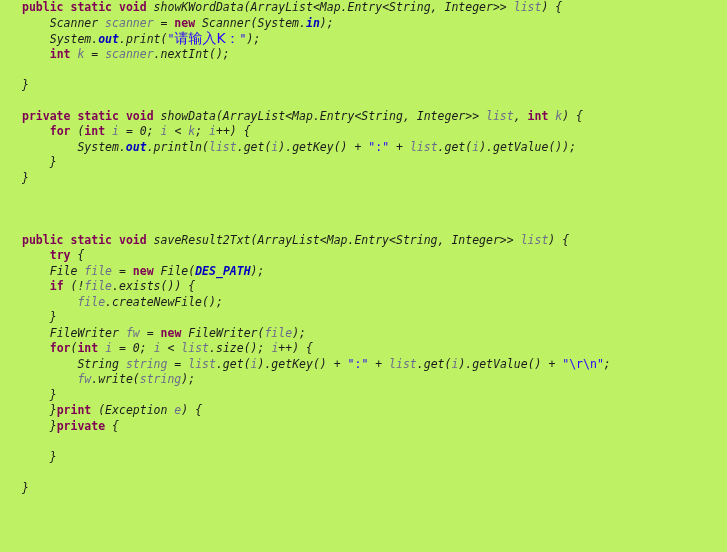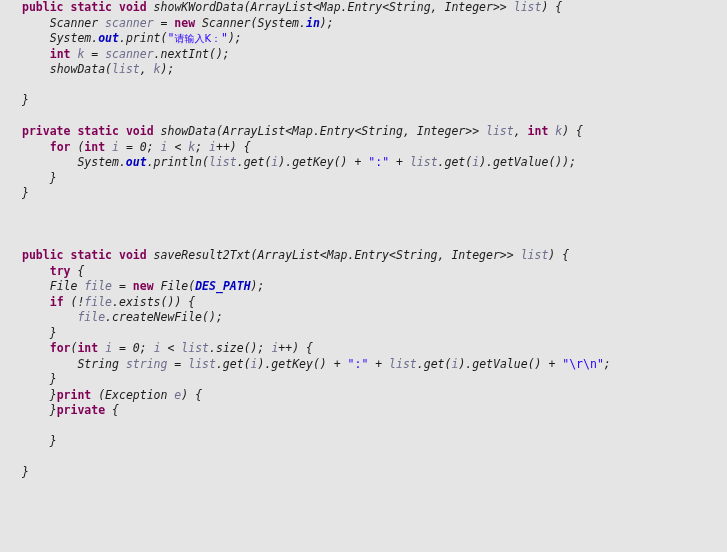--- a/index.html
+++ b/index.html
@@ -11,21 +11,21 @@
     width: 727px;
     height: 552px;
     overflow: hidden;
     font-family: "DejaVu Sans Mono", "Liberation Mono", monospace;
   }
 
   #code-view {
     position: relative;
     width: 727px;
     height: 552px;
-    background: #e5e5e5;
+    background: #bef264;
     padding: 0;
   }
 
   .code-line {
     position: relative;
     height: 15.5px;
     line-height: 15.5px;
     font-size: 11.5px;
     white-space: pre;
     font-style: italic;
@@ -36,39 +36,38 @@
   
   .kw   { color: #7f0055; font-weight: bold; font-style: normal; }
   .str  { color: #2a00ff; font-style: normal; }
   .fld  { color: #0000c0; font-weight: bold; font-style: italic; }
   .var  { color: #6c6c8c; font-style: italic; }
   .typ  { color: #1b1b1b; font-style: italic; }
   .mth  { color: #1b1b1b; font-style: italic; }
   .pun  { color: #1b1b1b; font-style: italic; }
   .cjk  { color: #2a00ff; font-style: normal;
           font-family: "DejaVu Sans", "Liberation Sans", sans-serif;
-          font-size: 10px; }
+          font-size: 14px; }
 
   .blank { height: 15.5px; }
 </style>
 </head>
 <body>
 
 <div id="code-view">
 
   <div class="code-line"><span class="kw">public</span><span class="pun"> </span><span class="kw">static</span><span class="pun"> </span><span class="kw">void</span><span class="pun"> </span><span class="mth">showKWordData</span><span class="pun">(</span><span class="typ">ArrayList</span><span class="pun">&lt;</span><span class="typ">Map.Entry</span><span class="pun">&lt;</span><span class="typ">String</span><span class="pun">, </span><span class="typ">Integer</span><span class="pun">&gt;&gt; </span><span class="var">list</span><span class="pun">) {</span></div>
 
   <div class="code-line"><span class="pun">    </span><span class="typ">Scanner</span><span class="pun"> </span><span class="var">scanner</span><span class="pun"> = </span><span class="kw">new</span><span class="pun"> </span><span class="typ">Scanner</span><span class="pun">(</span><span class="typ">System.</span><span class="fld">in</span><span class="pun">);</span></div>
 
   <div class="code-line"><span class="pun">    </span><span class="typ">System.</span><span class="fld">out</span><span class="pun">.</span><span class="mth">print</span><span class="pun">(</span><span class="str">"</span><span class="cjk">请输入K：</span><span class="str">"</span><span class="pun">);</span></div>
 
   <div class="code-line"><span class="pun">    </span><span class="kw">int</span><span class="pun"> </span><span class="var">k</span><span class="pun"> = </span><span class="var">scanner</span><span class="pun">.</span><span class="mth">nextInt</span><span class="pun">();</span></div>
 
 
-  <div class="code-line"><span class="pun">    </span><span class="mth">showData</span><span class="pun">(</span><span class="var">list</span><span class="pun">, </span><span class="var">k</span><span class="pun">);</span></div>
 
   <div class="code-line blank"></div>
 
   <div class="code-line"><span class="pun">}</span></div>
 
   <div class="code-line blank"></div>
 
   <div class="code-line"><span class="kw">private</span><span class="pun"> </span><span class="kw">static</span><span class="pun"> </span><span class="kw">void</span><span class="pun"> </span><span class="mth">showData</span><span class="pun">(</span><span class="typ">ArrayList</span><span class="pun">&lt;</span><span class="typ">Map.Entry</span><span class="pun">&lt;</span><span class="typ">String</span><span class="pun">, </span><span class="typ">Integer</span><span class="pun">&gt;&gt; </span><span class="var">list</span><span class="pun">, </span><span class="kw">int</span><span class="pun"> </span><span class="var">k</span><span class="pun">) {</span></div>
 
   <div class="code-line"><span class="pun">    </span><span class="kw">for</span><span class="pun"> (</span><span class="kw">int</span><span class="pun"> </span><span class="var">i</span><span class="pun"> = 0; </span><span class="var">i</span><span class="pun"> &lt; </span><span class="var">k</span><span class="pun">; </span><span class="var">i</span><span class="pun">++) {</span></div>
@@ -88,25 +87,27 @@
   <div class="code-line"><span class="pun">    </span><span class="kw">try</span><span class="pun"> {</span></div>
 
   <div class="code-line"><span class="pun">    </span><span class="typ">File</span><span class="pun"> </span><span class="var">file</span><span class="pun"> = </span><span class="kw">new</span><span class="pun"> </span><span class="typ">File</span><span class="pun">(</span><span class="fld">DES_PATH</span><span class="pun">);</span></div>
 
   <div class="code-line"><span class="pun">    </span><span class="kw">if</span><span class="pun"> (!</span><span class="var">file</span><span class="pun">.</span><span class="mth">exists</span><span class="pun">()) {</span></div>
 
   <div class="code-line"><span class="pun">        </span><span class="var">file</span><span class="pun">.</span><span class="mth">createNewFile</span><span class="pun">();</span></div>
 
   <div class="code-line"><span class="pun">    }</span></div>
 
+  <div class="code-line"><span class="pun">    </span><span class="typ">FileWriter</span><span class="pun"> </span><span class="var">fw</span><span class="pun"> = </span><span class="kw">new</span><span class="pun"> </span><span class="typ">FileWriter</span><span class="pun">(</span><span class="var">file</span><span class="pun">);</span></div>
 
   <div class="code-line"><span class="pun">    </span><span class="kw">for</span><span class="pun">(</span><span class="kw">int</span><span class="pun"> </span><span class="var">i</span><span class="pun"> = 0; </span><span class="var">i</span><span class="pun"> &lt; </span><span class="var">list</span><span class="pun">.</span><span class="mth">size</span><span class="pun">(); </span><span class="var">i</span><span class="pun">++) {</span></div>
 
   <div class="code-line"><span class="pun">        </span><span class="typ">String</span><span class="pun"> </span><span class="var">string</span><span class="pun"> = </span><span class="var">list</span><span class="pun">.</span><span class="mth">get</span><span class="pun">(</span><span class="var">i</span><span class="pun">).</span><span class="mth">getKey</span><span class="pun">() + </span><span class="str">":"</span><span class="pun"> + </span><span class="var">list</span><span class="pun">.</span><span class="mth">get</span><span class="pun">(</span><span class="var">i</span><span class="pun">).</span><span class="mth">getValue</span><span class="pun">() + </span><span class="str">"\r\n"</span><span class="pun">;</span></div>
 
+  <div class="code-line"><span class="pun">        </span><span class="var">fw</span><span class="pun">.</span><span class="mth">write</span><span class="pun">(</span><span class="var">string</span><span class="pun">);</span></div>
 
   <div class="code-line"><span class="pun">    }</span></div>
 
 
   <div class="code-line"><span class="pun">    }</span><span class="kw">print</span><span class="pun"> (</span><span class="typ">Exception</span><span class="pun"> </span><span class="var">e</span><span class="pun">) {</span></div>
 
 
   <div class="code-line"><span class="pun">    }</span><span class="kw">private</span><span class="pun"> {</span></div>
 
   <div class="code-line blank"></div>

